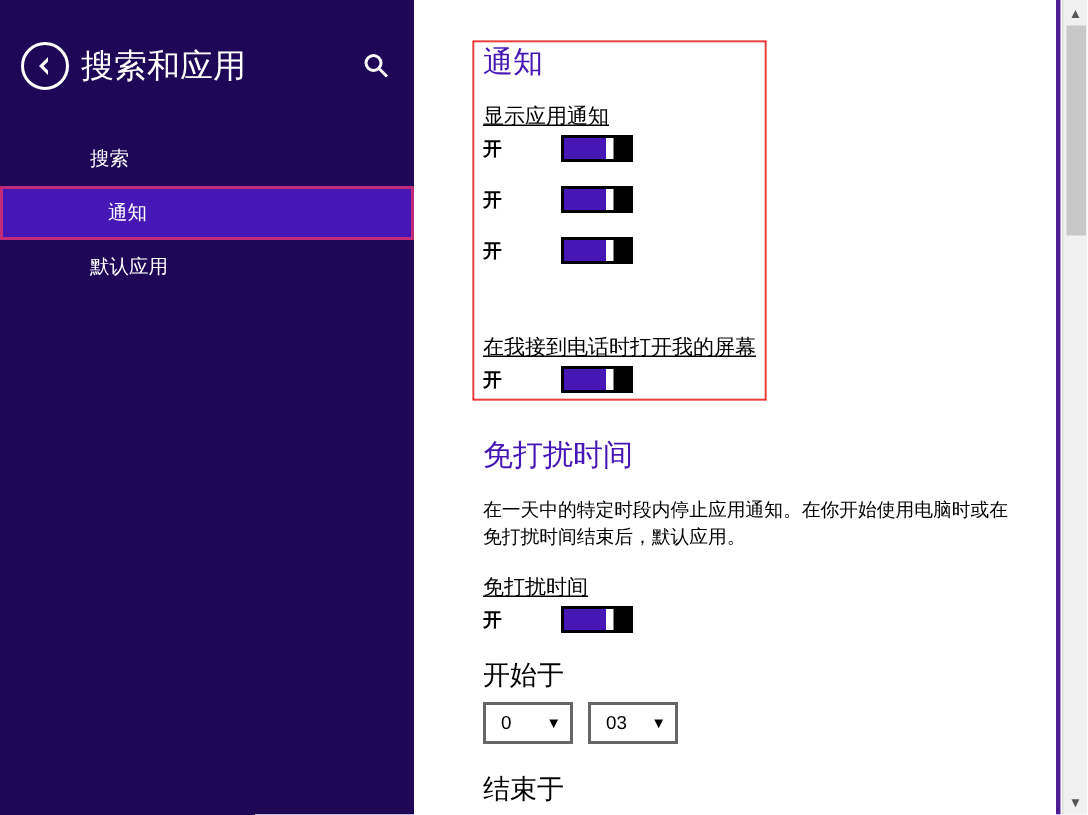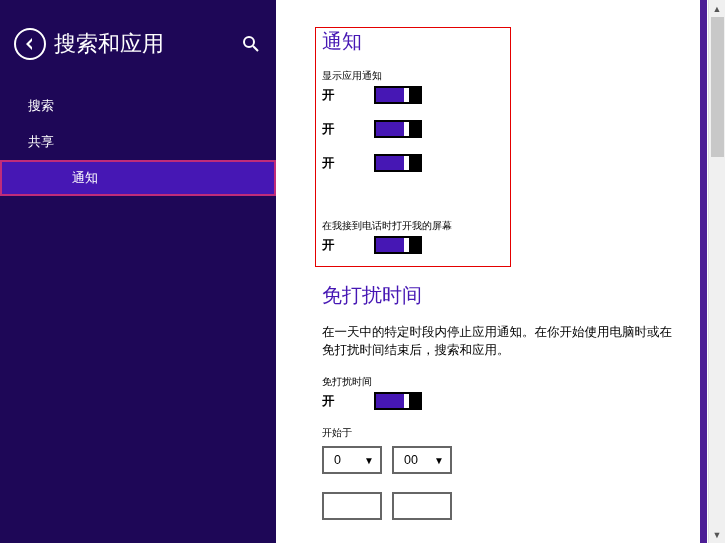--- a/index.html
+++ b/index.html
@@ -8,21 +8,21 @@
     width: 725px;
     height: 543px;
     overflow: hidden;
     position: relative;
     background: #fff;
   }
   .outer {
     display: flex;
     width: 707px;
     height: 543px;
-    border-right: 7px solid #4c1d95;
+    border-right: 3px solid #4c1d95;
   }
   
   .sidebar {
     width: 276px;
     background: #1e0757;
     color: #fff;
     flex-shrink: 0;
     padding-top: 28px;
   }
   .sidebar-header {
@@ -46,21 +46,21 @@
   }
   .search-icon {
     width: 18px; height: 18px;
     cursor: pointer;
   }
   .search-icon svg { width: 18px; height: 18px; stroke: #fff; fill: none; stroke-width: 2; }
   .nav {
     padding-top: 10px;
   }
   .nav-item {
-    padding: 9px 0 9px 28px;
+    padding: 9px 0 9px 60px;
     font-size: 13px;
     cursor: pointer;
     line-height: 18px;
   }
   .nav-item.selected {
     background: #4617b4;
     border: 2px solid #c02c7a;
     padding: 7px 0 7px 70px;
   }
   
@@ -82,22 +82,23 @@
   .section-title {
     color: #4617b4;
     font-size: 20px;
     font-weight: 400;
     margin-bottom: 14px;
   }
   .setting {
     margin-bottom: 16px;
   }
   .setting-label {
-    font-size: 10px;
+    font-size: 14px;
     margin-bottom: 3px;
+    text-decoration: underline;
   }
   .toggle-row {
     display: flex;
     align-items: center;
   }
   .toggle-state {
     width: 52px;
     font-size: 12.5px;
     font-weight: bold;
   }
@@ -123,21 +124,21 @@
     width: 11px; height: 18px;
     background: #000;
   }
   .desc {
     font-size: 12.5px;
     line-height: 18px;
     margin-bottom: 16px;
     max-width: 370px;
   }
   .time-label {
-    font-size: 10px;
+    font-size: 18px;
     margin-bottom: 6px;
   }
   .selects {
     display: flex;
     gap: 10px;
     margin-bottom: 18px;
   }
   .sel {
     border: 2px solid #666;
     height: 28px;
@@ -188,22 +189,22 @@
       <div class="sidebar-title">搜索和应用</div>
       <div class="search-icon">
         <svg viewBox="0 0 18 18">
             <circle cx="7" cy="7" r="5"></circle>
             <line x1="11" y1="11" x2="16" y2="16"></line>
           </svg>
       </div>
     </div>
     <div class="nav">
       <div class="nav-item">搜索</div>
-      <div class="nav-item">共享</div>
       <div class="nav-item selected">通知</div>
+      <div class="nav-item">默认应用</div>
     </div>
   </div>
 
   <div class="content">
 
     <div class="section-title">通知</div>
 
     <div class="setting">
       <div class="setting-label">显示应用通知</div>
       <div class="toggle-row">
@@ -229,42 +230,43 @@
     <div class="setting" style="margin-bottom:28px;margin-top:47px;">
       <div class="setting-label">在我接到电话时打开我的屏幕</div>
       <div class="toggle-row">
         <div class="toggle-state">开</div>
         <div class="toggle on"></div>
       </div>
     </div>
 
     <div class="section-title">免打扰时间</div>
 
-    <div class="desc">在一天中的特定时段内停止应用通知。在你开始使用电脑时或在免打扰时间结束后，搜索和应用。</div>
+    <div class="desc">在一天中的特定时段内停止应用通知。在你开始使用电脑时或在免打扰时间结束后，默认应用。</div>
 
     <div class="setting">
       <div class="setting-label">免打扰时间</div>
       <div class="toggle-row">
         <div class="toggle-state">开</div>
         <div class="toggle on"></div>
       </div>
     </div>
 
     <div class="time-label">开始于</div>
     <div class="selects">
       <div class="sel">
         <span>0</span>
         <span class="chev">▼</span>
       </div>
       <div class="sel">
-        <span>00</span>
+        <span>03</span>
         <span class="chev">▼</span>
       </div>
     </div>
 
+    <div class="time-label">结束于</div>
     <div class="selects">
       <div class="sel">
         
         
       </div>
       <div class="sel">
         
         
       </div>
     </div>

